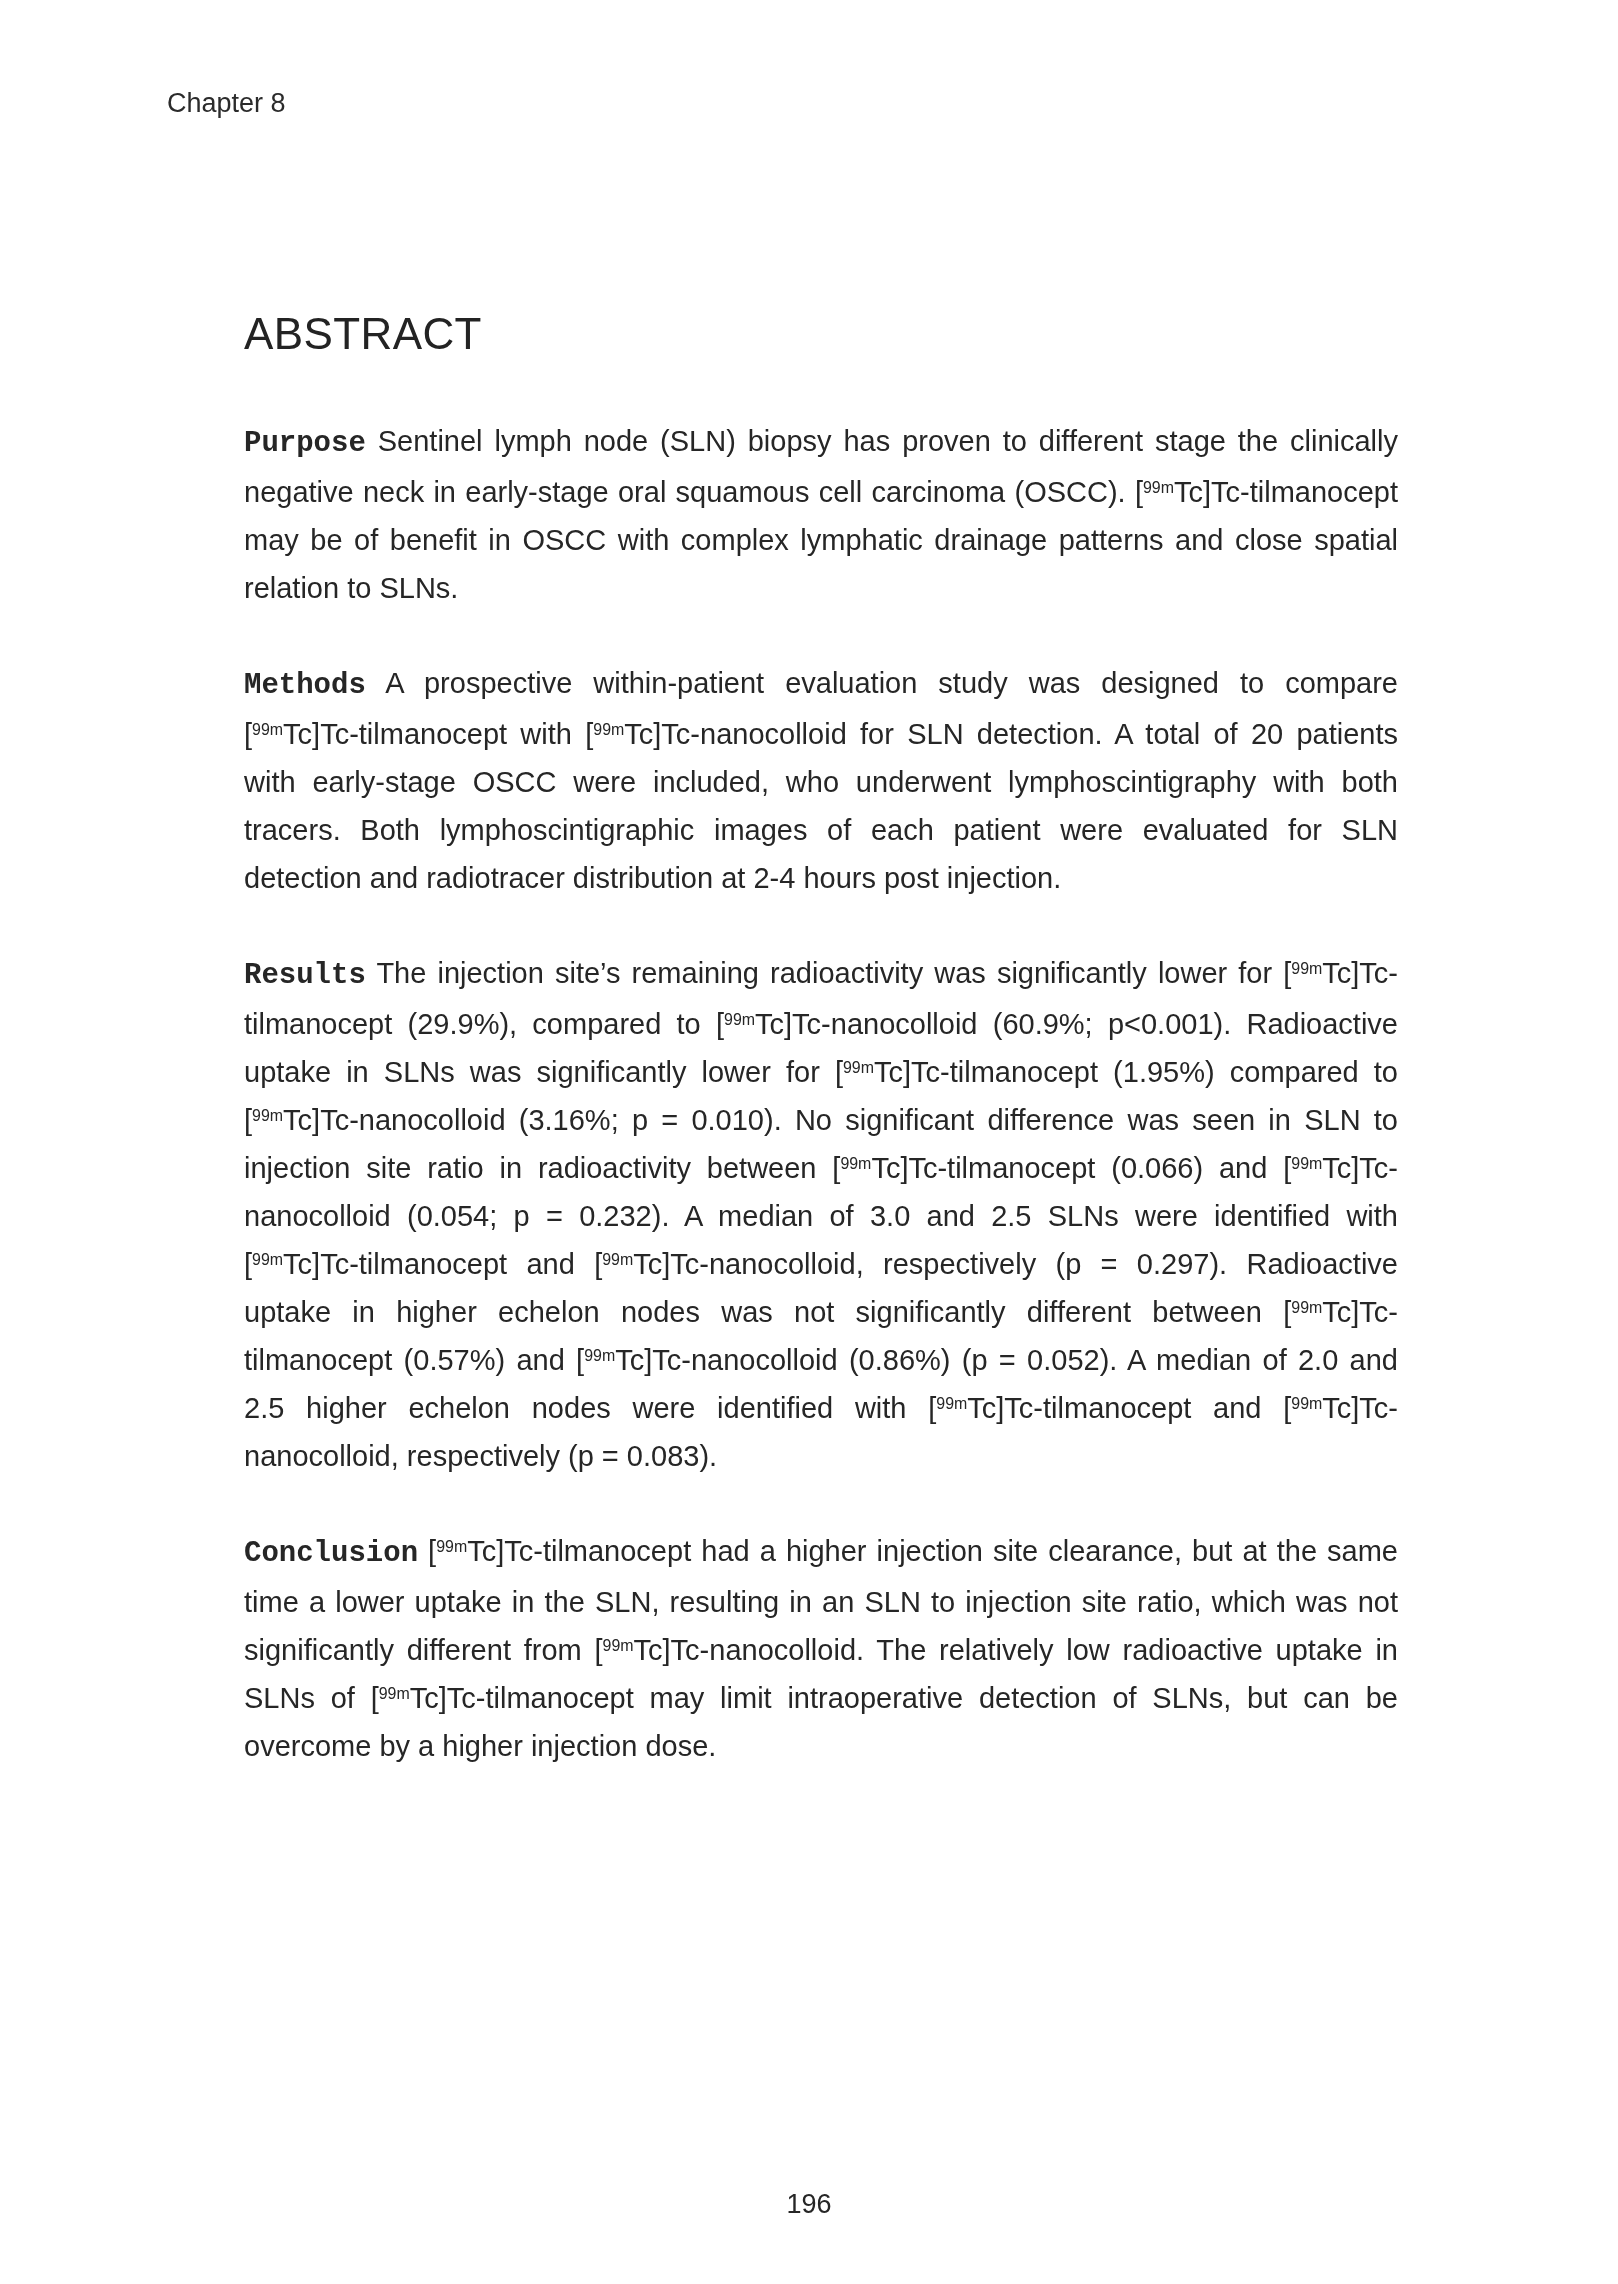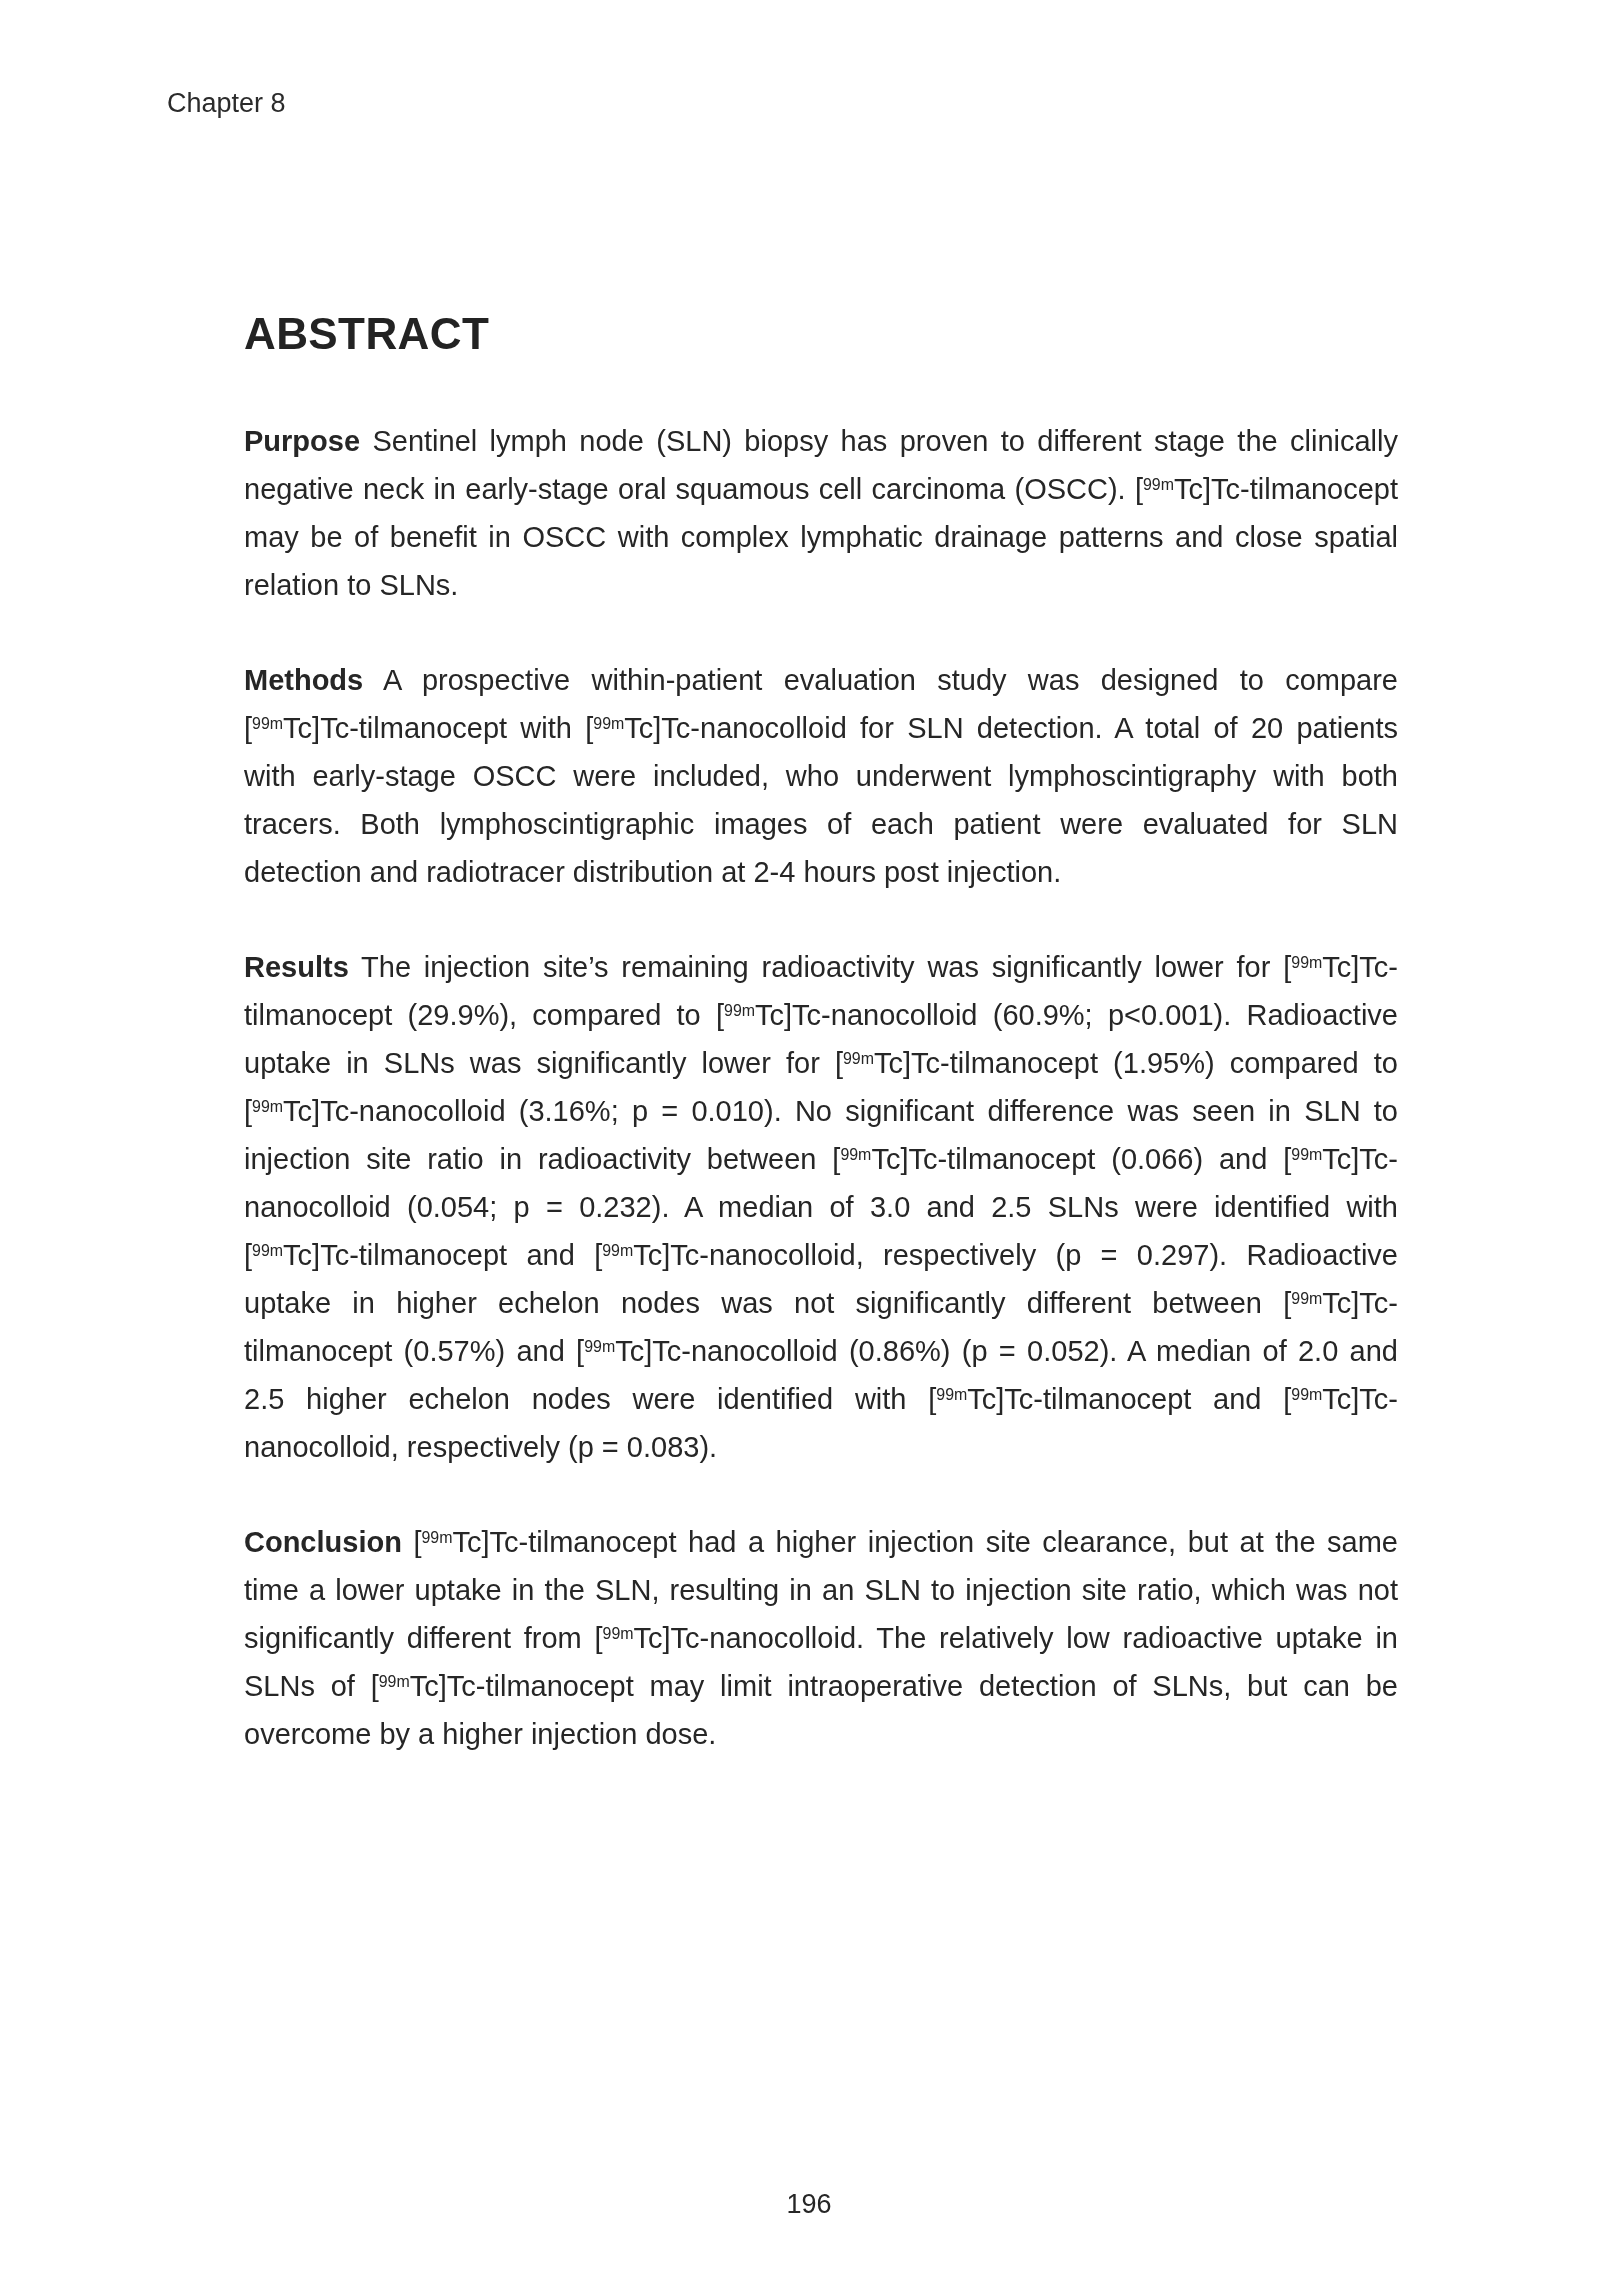--- a/index.html
+++ b/index.html
@@ -24,39 +24,40 @@
     font-size: 27px;
     font-weight: 400;
     color: #2b2b2b;
   }
   .title {
     position: absolute;
     left: 244px;
     top: 309px;
     margin: 0;
     font-size: 44px;
-    font-weight: 700;
+    font-weight: 400;
     letter-spacing: 0.4px;
     color: #232323;
   }
   .body-text {
     position: absolute;
     left: 244px;
     top: 417px;
     width: 1154px;
   }
   .para {
     margin: 0 0 47px 0;
     font-size: 29px;
     line-height: 48px;
     text-align: justify;
     color: #262626;
   }
   .para strong {
     font-weight: 700;
+    font-family: Liberation Mono, monospace;
   }
   .para sup {
     font-size: 0.55em;
     line-height: 0;
     vertical-align: baseline;
     position: relative;
     top: -0.55em;
   }
   .page-number {
     position: absolute;

